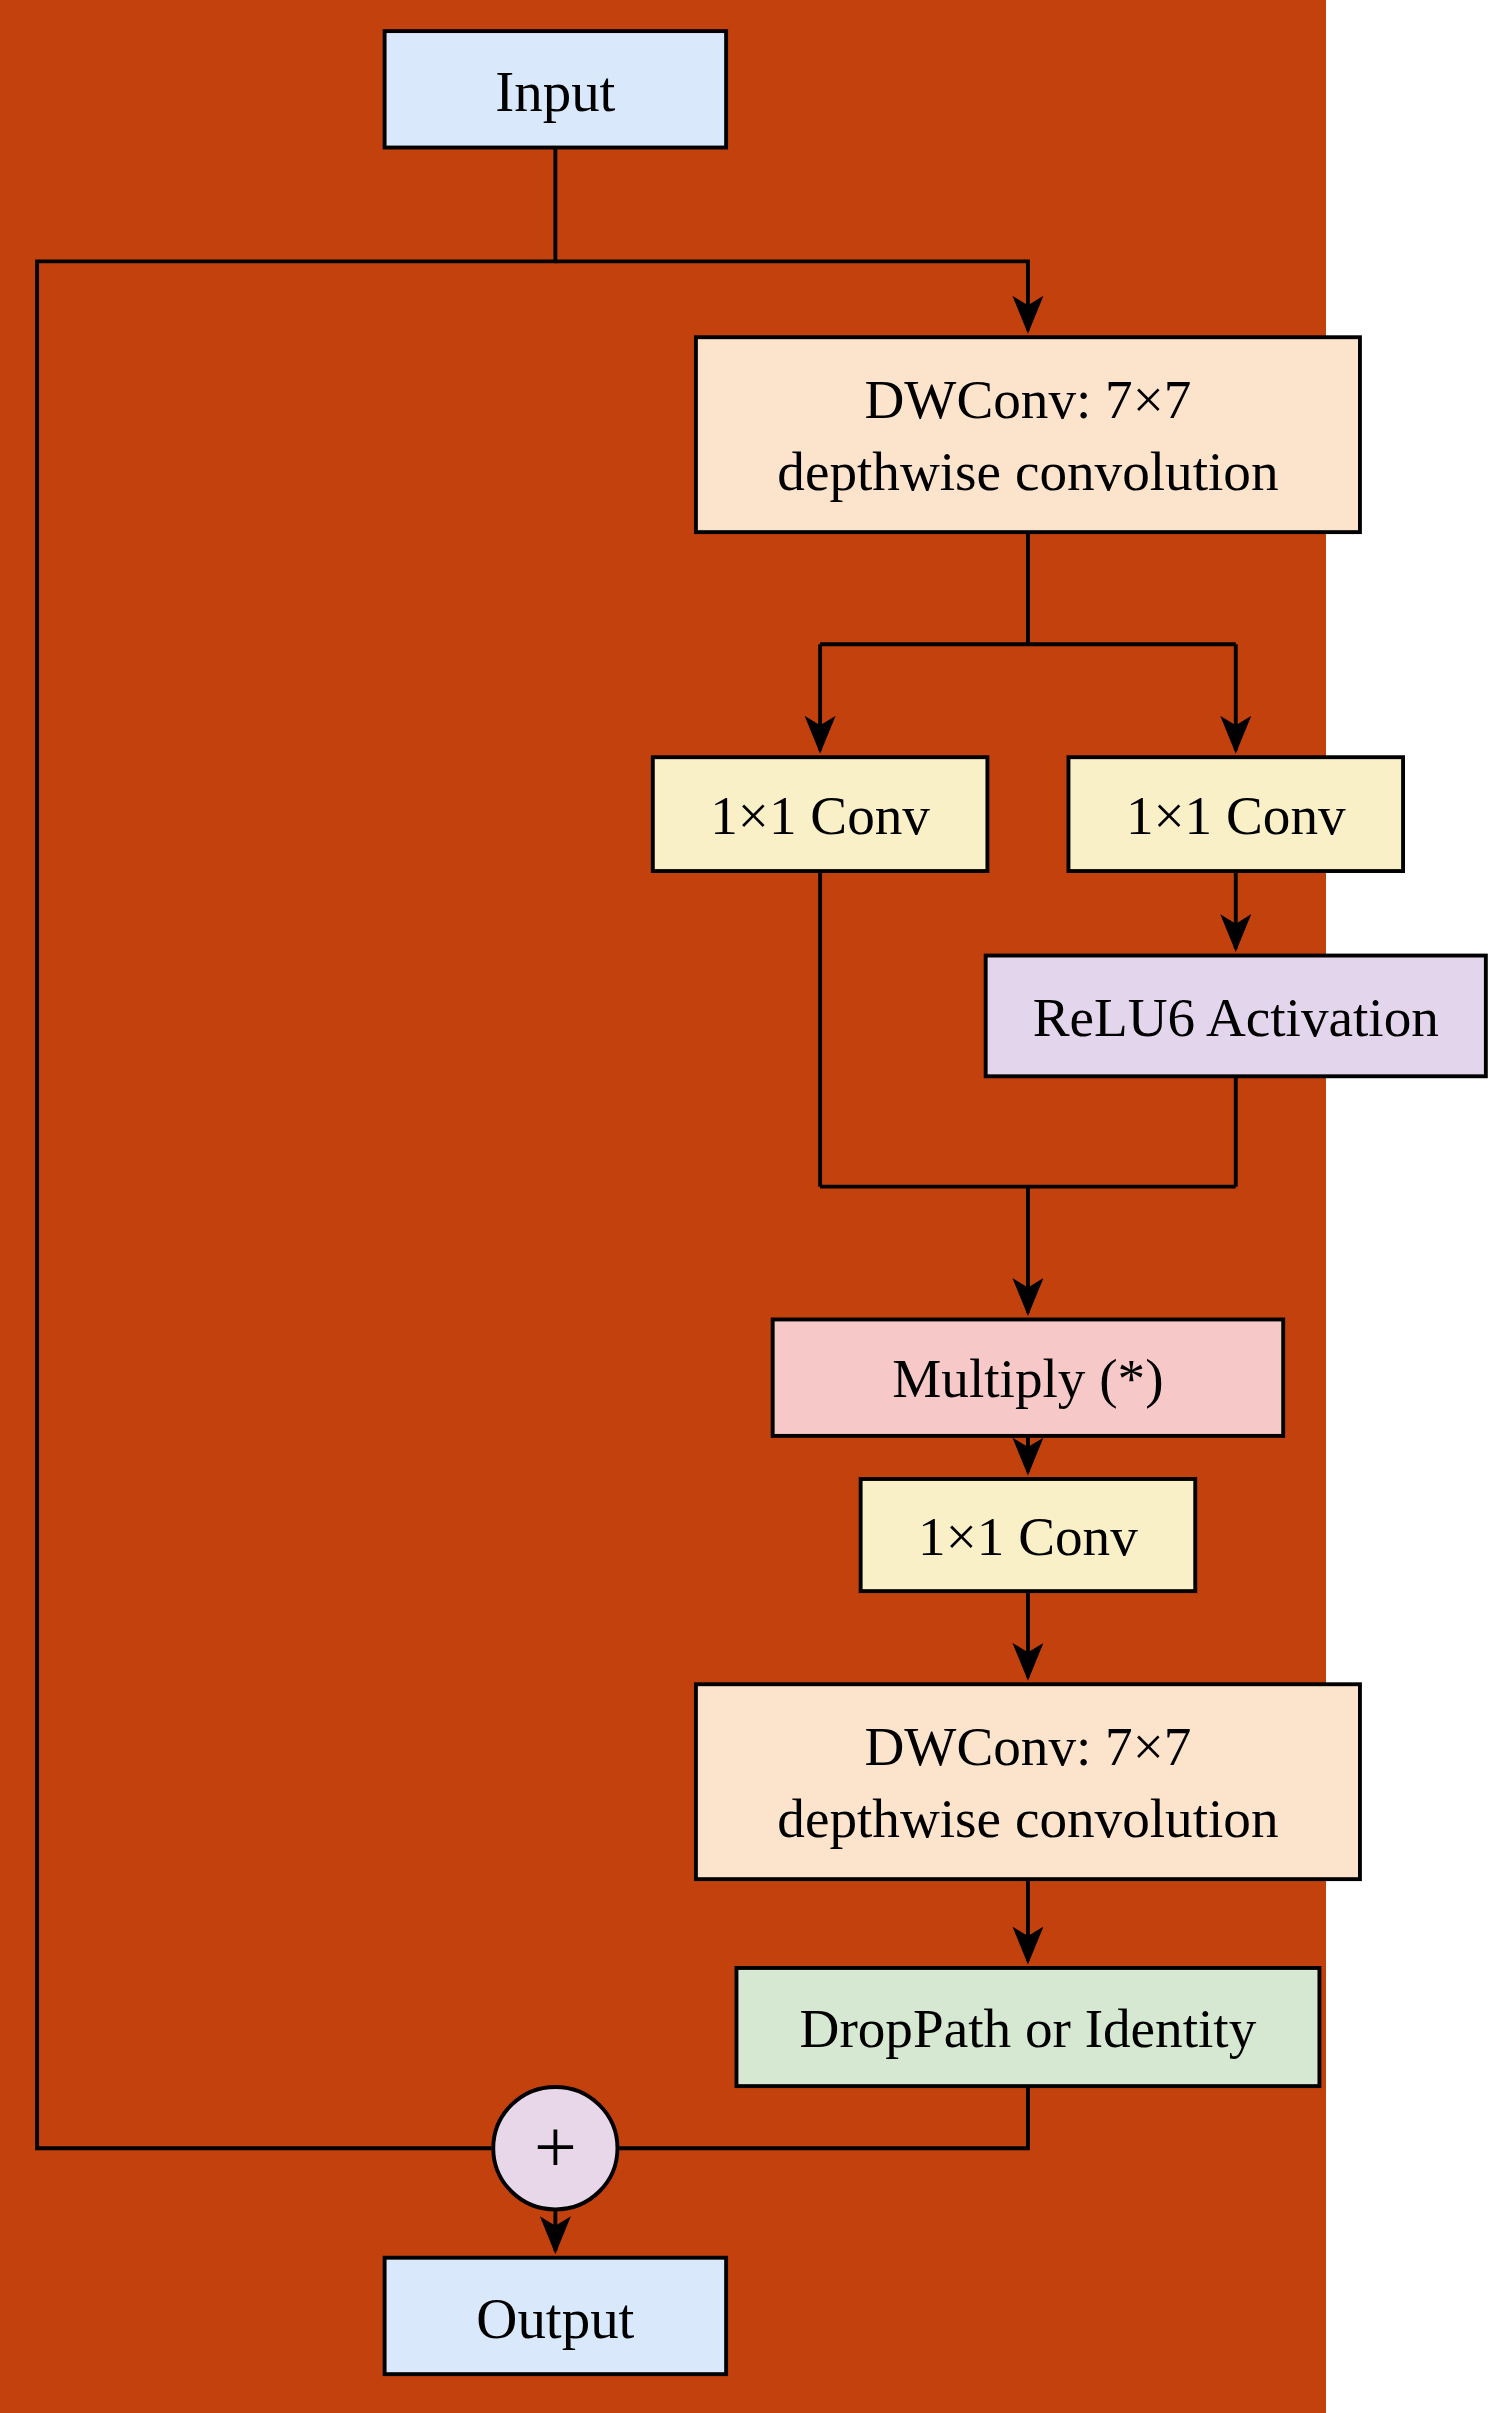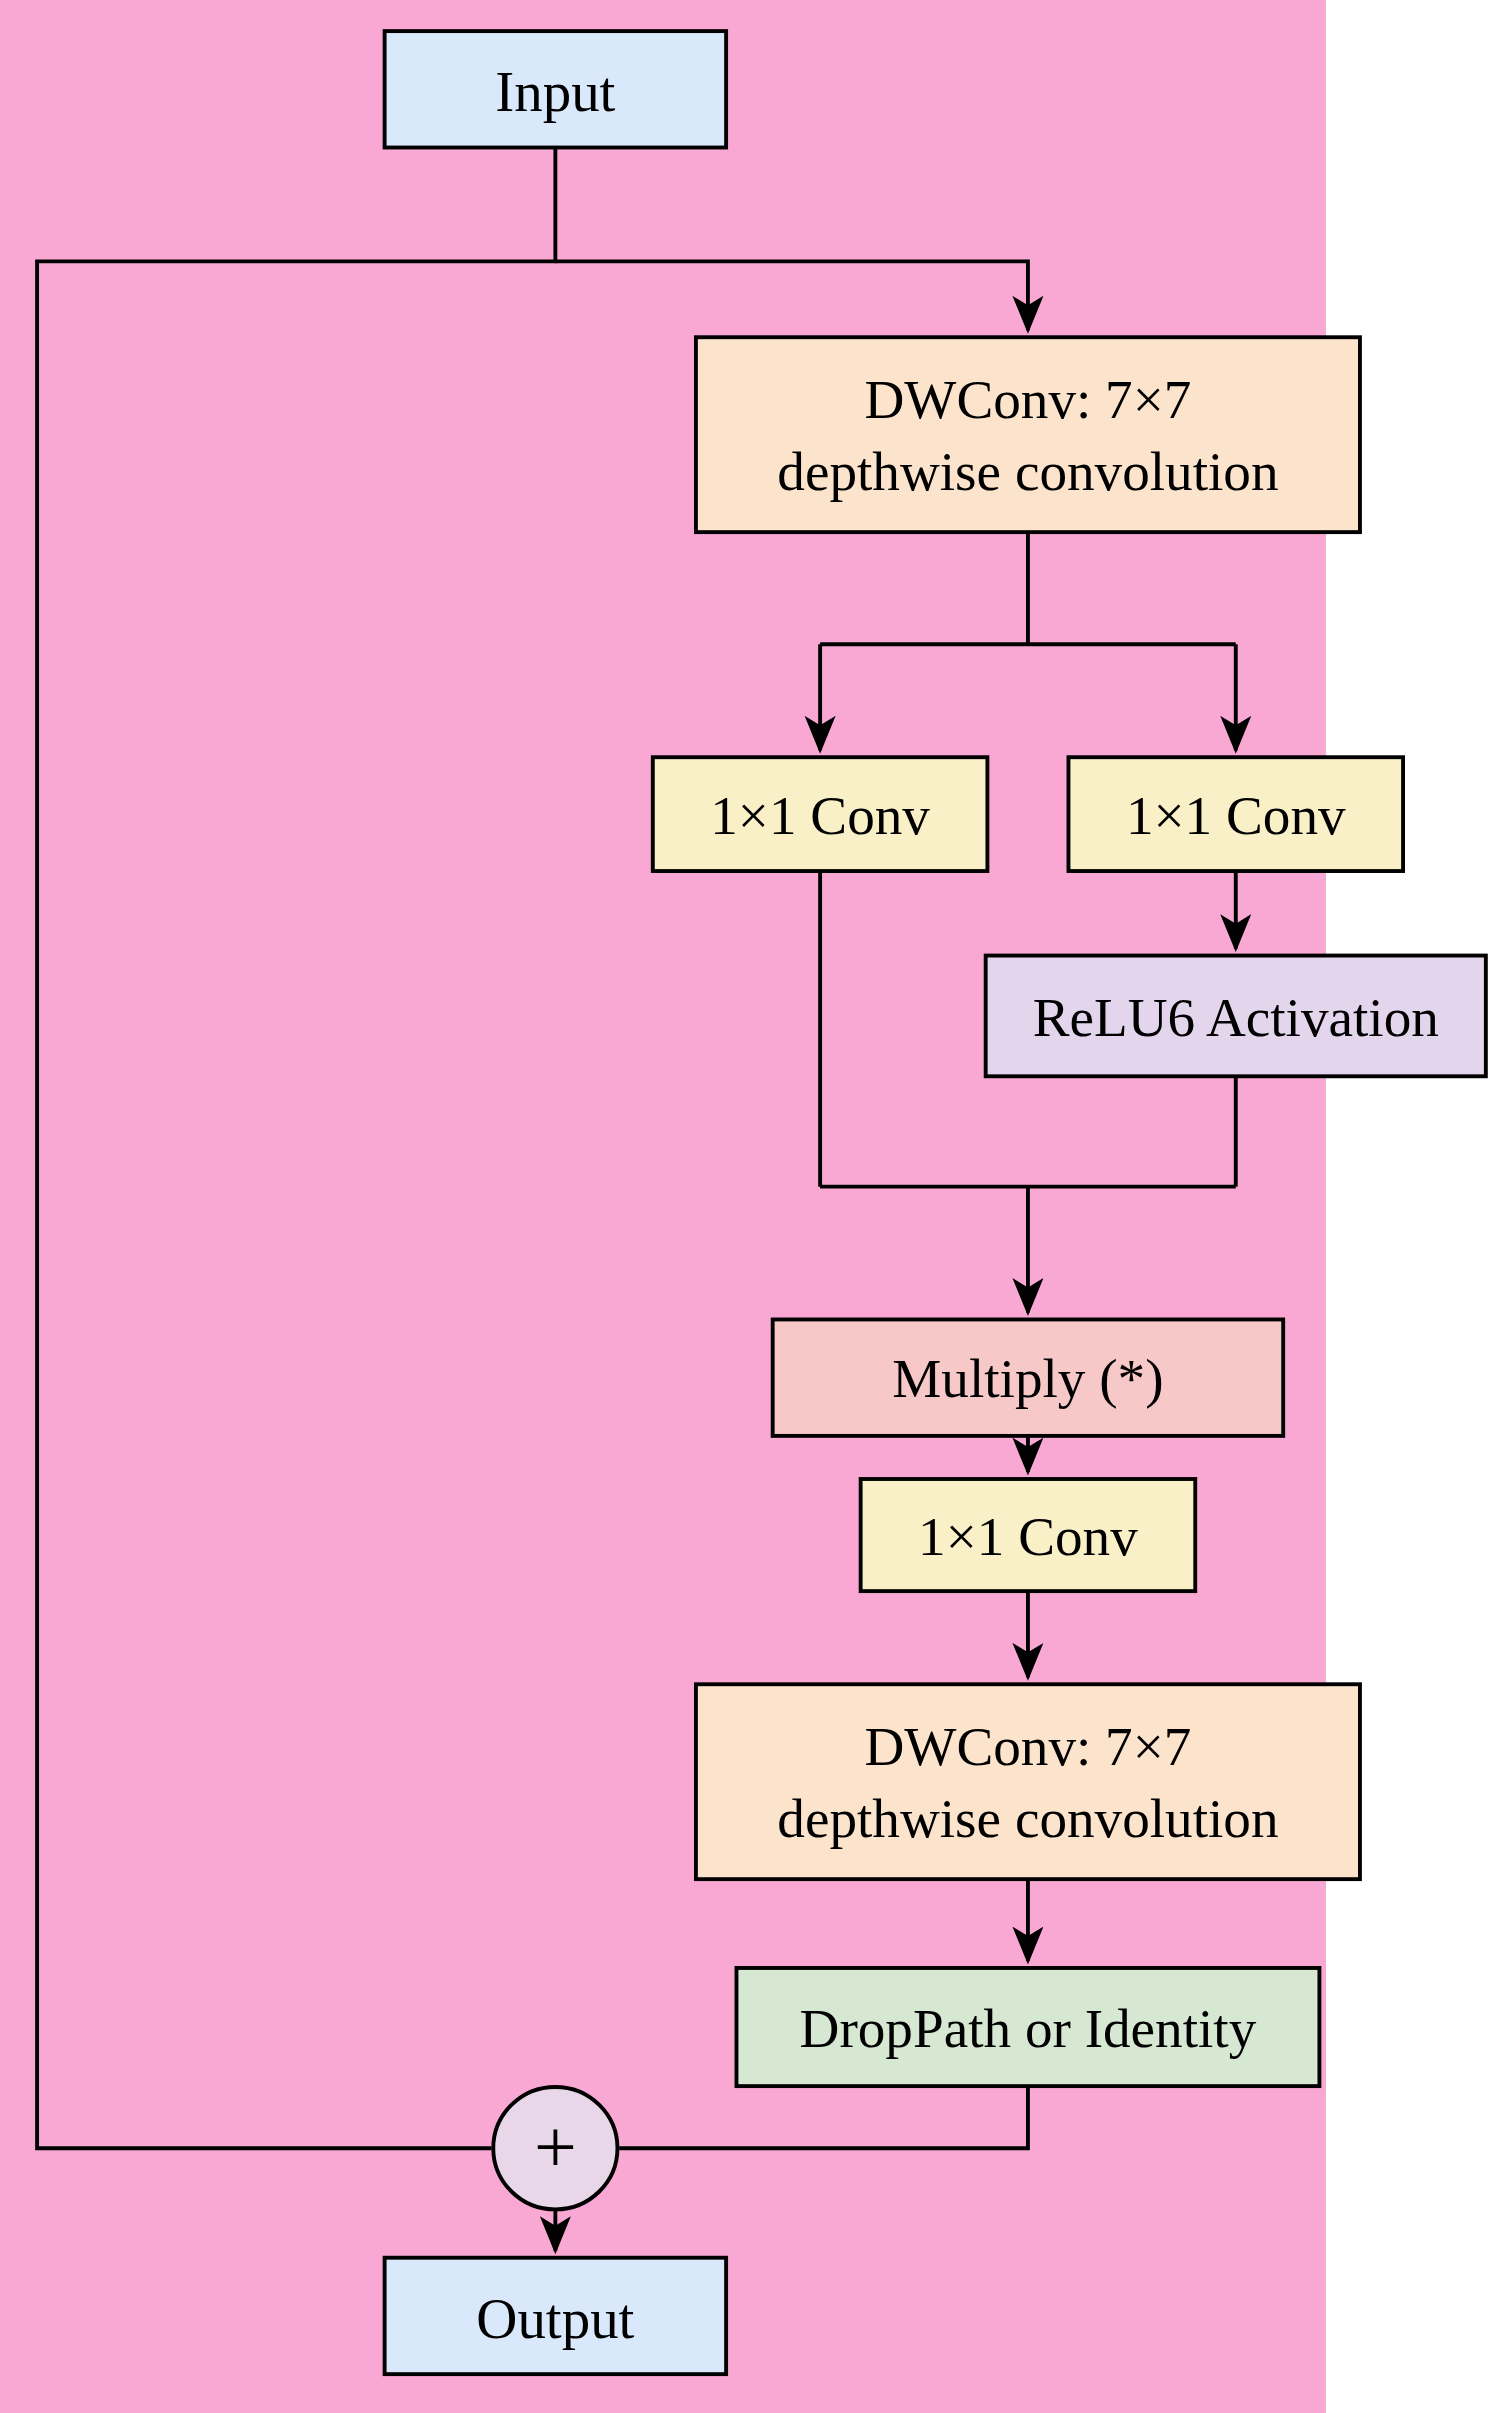--- a/index.html
+++ b/index.html
@@ -4,21 +4,21 @@
 <style>
   html, body {
     margin: 0;
     padding: 0;
     background: #ffffff;
   }
   .stage {
     position: relative;
     width: 1326px;
     height: 2413px;
-    background: #f9a8d4;
+    background: #c2410c;
   }
   svg { display: block; }
   .node-rect {
     stroke: #000000;
     stroke-width: 4.5;
   }
   .add-ellipse {
     stroke: #000000;
     stroke-width: 4.5;
   }

